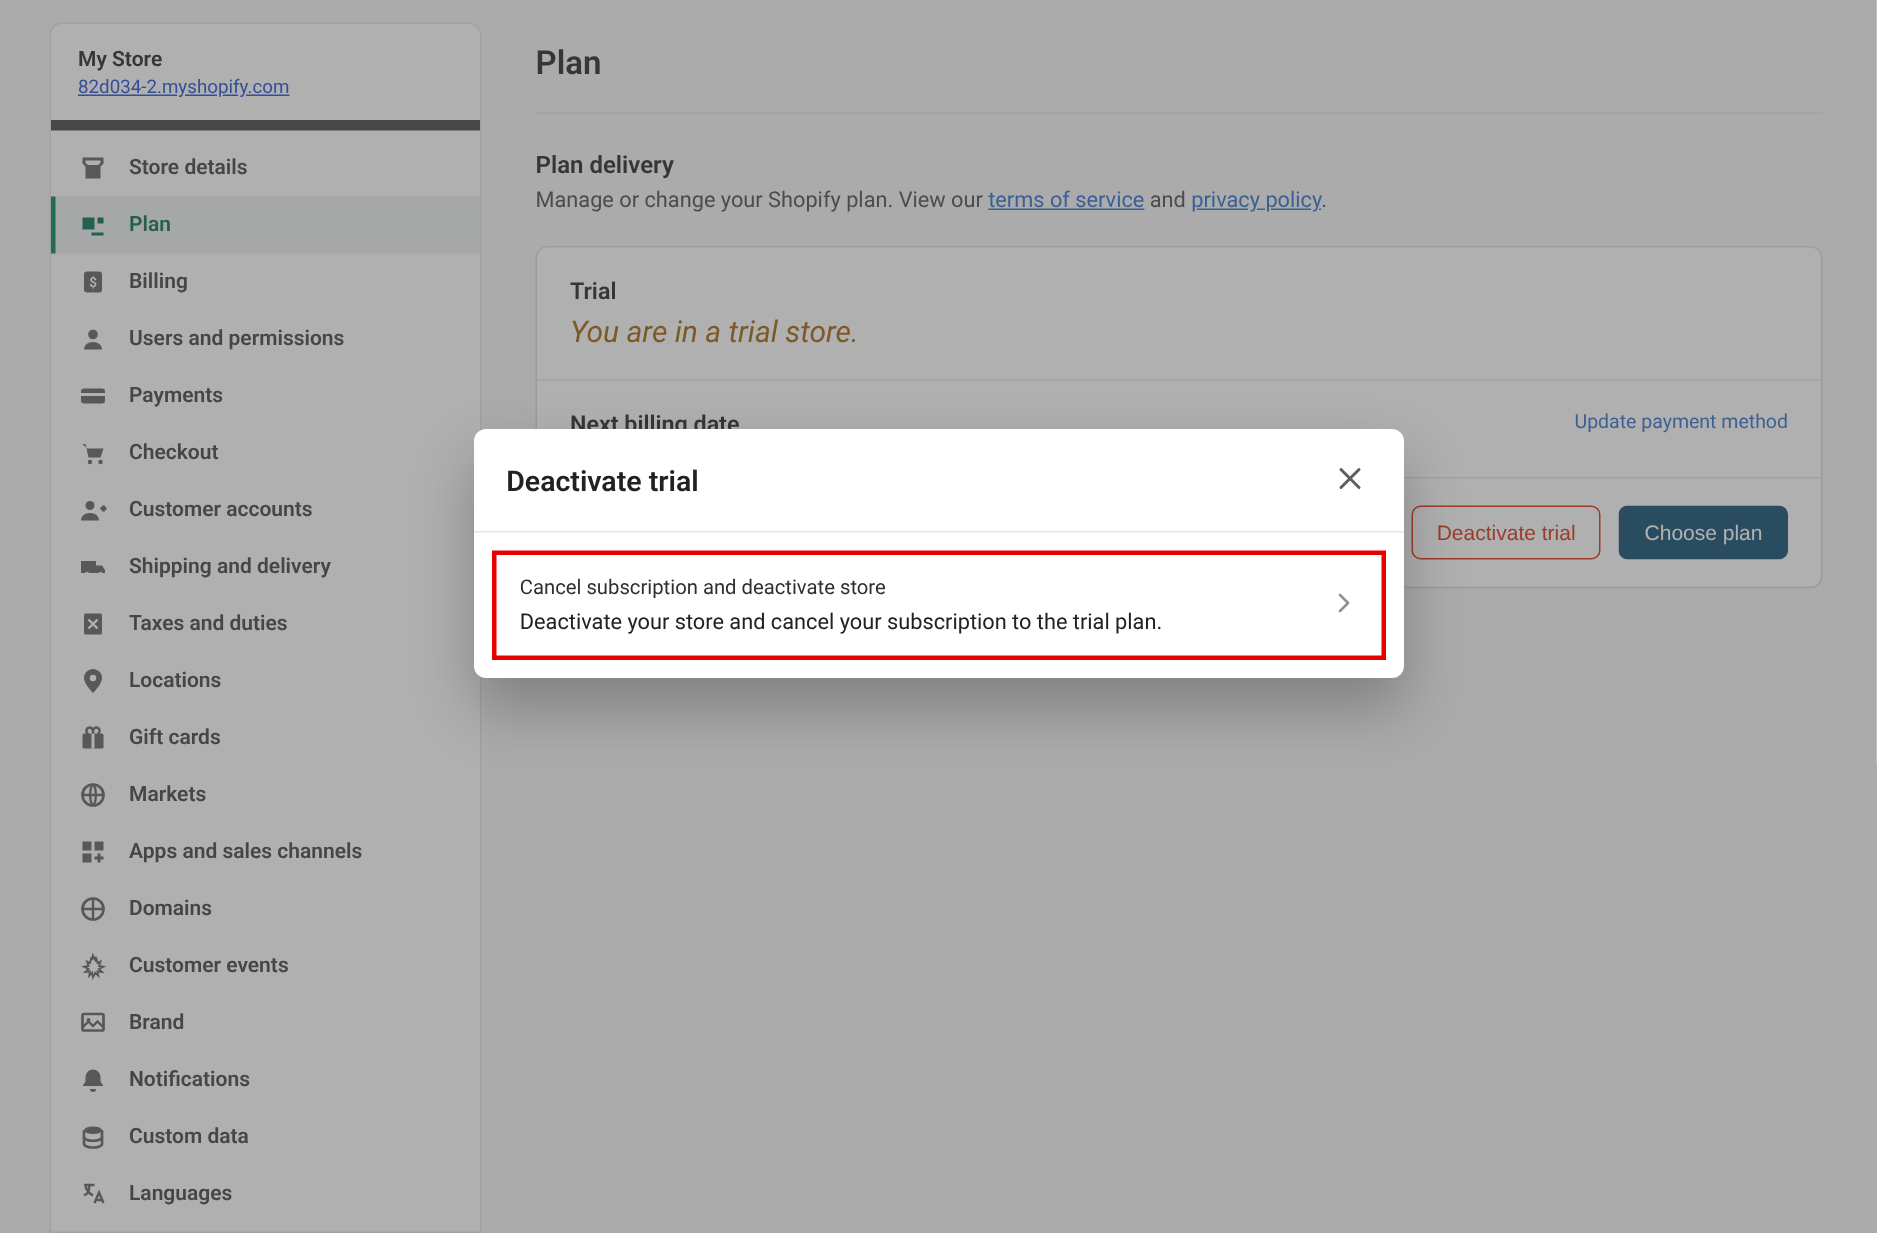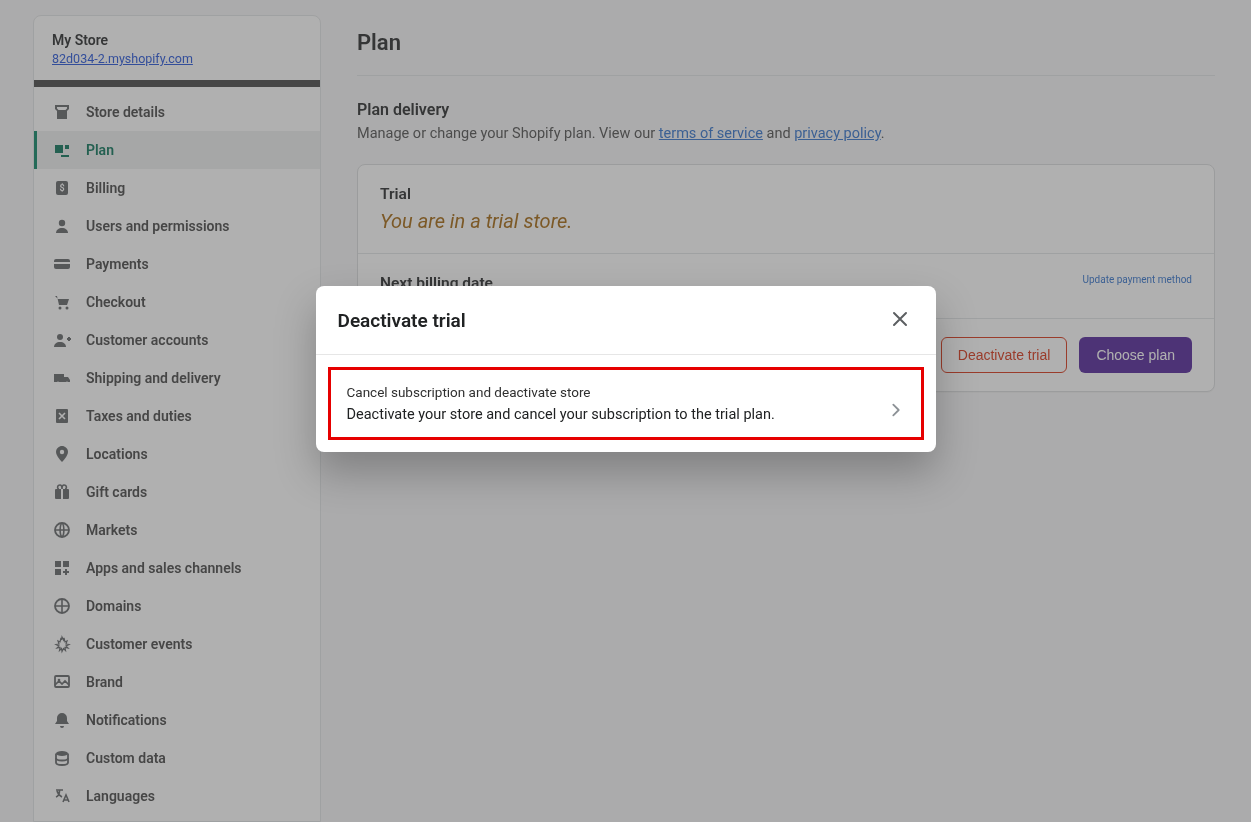--- a/index.html
+++ b/index.html
@@ -68,36 +68,36 @@
   }
   .card-block { padding: 20px 22px; border-bottom: 1px solid #e1e3e5; }
   .card-block:last-child { border-bottom: none; }
   .card-heading { font-size: 15.5px; font-weight: 600; margin-bottom: 6px; }
   .card-text { font-size: 20px; color: #a16207; font-style: italic; }
 
   .billing-row {
     display:flex; justify-content:space-between; align-items:flex-start;
     padding: 20px 22px; border-bottom: 1px solid #e1e3e5; text-align: center;
   }
-  .link-action { color: #2c6ecb; font-size: 10px; cursor:pointer; }
+  .link-action { color: #2c6ecb; font-size: 13px; cursor:pointer; }
 
   .card-footer {
     display:flex; justify-content:flex-end; gap:12px;
     padding: 18px 22px;
   }
   .btn {
     padding: 9px 16px;
     border-radius: 6px;
     font-size: 14px;
     font-weight: 500;
     cursor: pointer;
     border: 1px solid transparent;
   }
   .btn-outline-danger { background:#fff; border-color:#d72c0d; color:#d72c0d; }
-  .btn-primary { background:#4c1d95; color:#fff; }
+  .btn-primary { background:#0c4a6e; color:#fff; }
 
   
   .overlay {
     position:absolute; inset:0;
     background: rgba(80,80,80,0.45);
     display:flex; align-items:flex-start; justify-content:center;
     padding-top: 286px;
   }
   .modal {
     width: 620px;
@@ -114,21 +114,21 @@
   .modal-title { font-size: 19px; font-weight: 600; }
   .close-btn {
     width: 28px; height: 28px;
     display:flex; align-items:center; justify-content:center;
     cursor:pointer; color:#5c5f62; background:none; border:none;
   }
   .modal-body { padding: 12px; }
   .option-card {
     border: 3px solid #e60000;
     padding: 14px 16px;
-    display:flex; align-items:flex-end; justify-content:space-between;
+    display:flex; align-items:center; justify-content:space-between;
     cursor:pointer;
   }
   .option-title { font-size: 13.5px; color:#303030; margin-bottom:6px; }
   .option-desc  { font-size: 14.5px; color:#202223; }
   .chevron { color:#8c9196; }
 </style>
 </head>
 <body>
 
 <div class="app">

